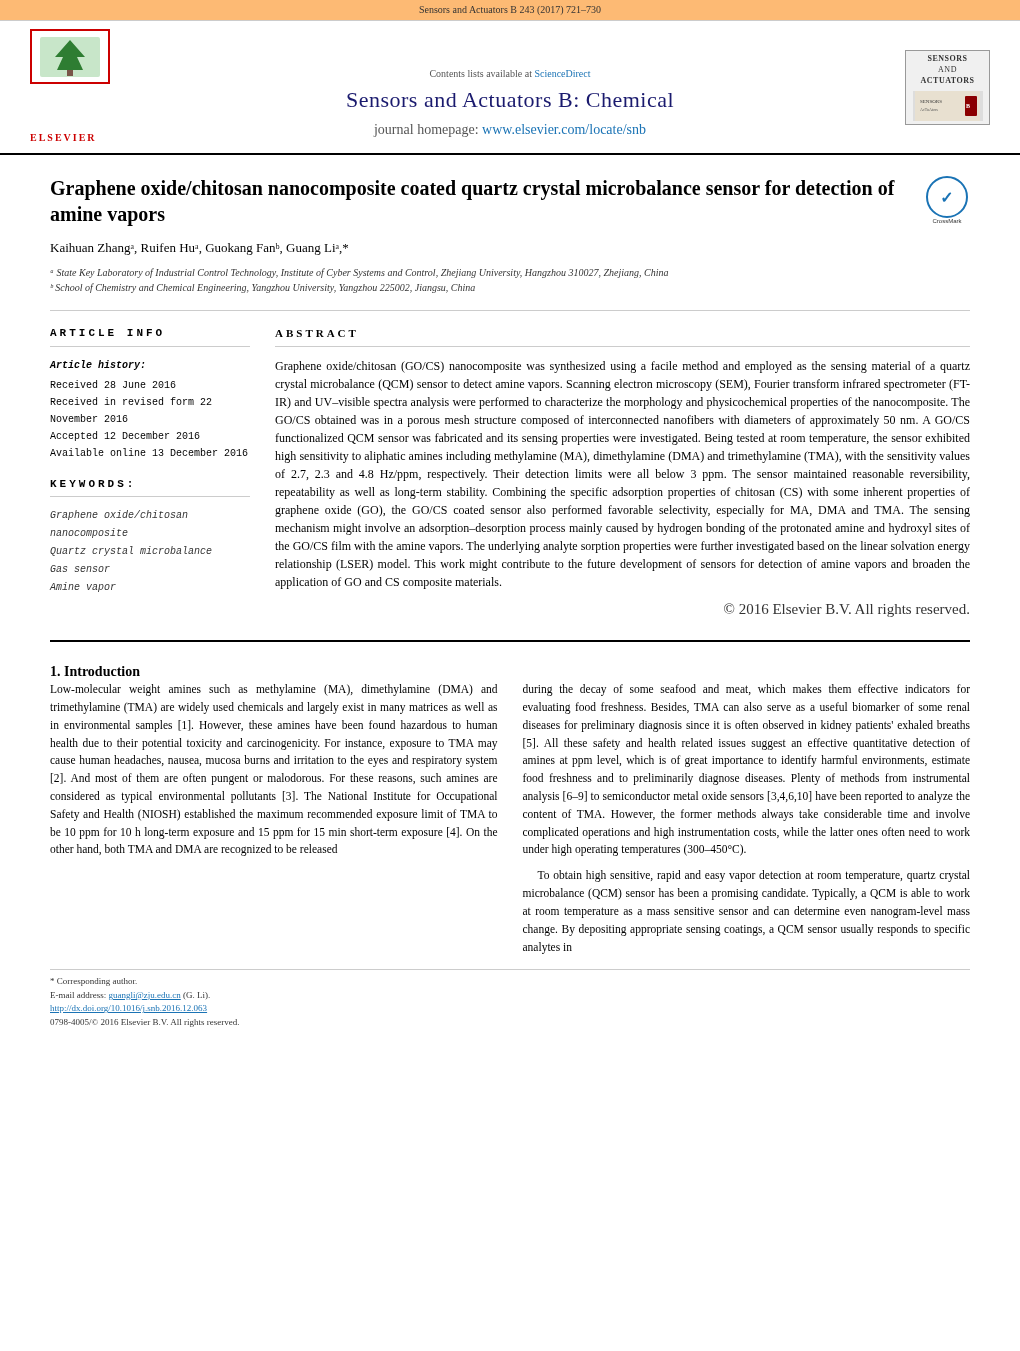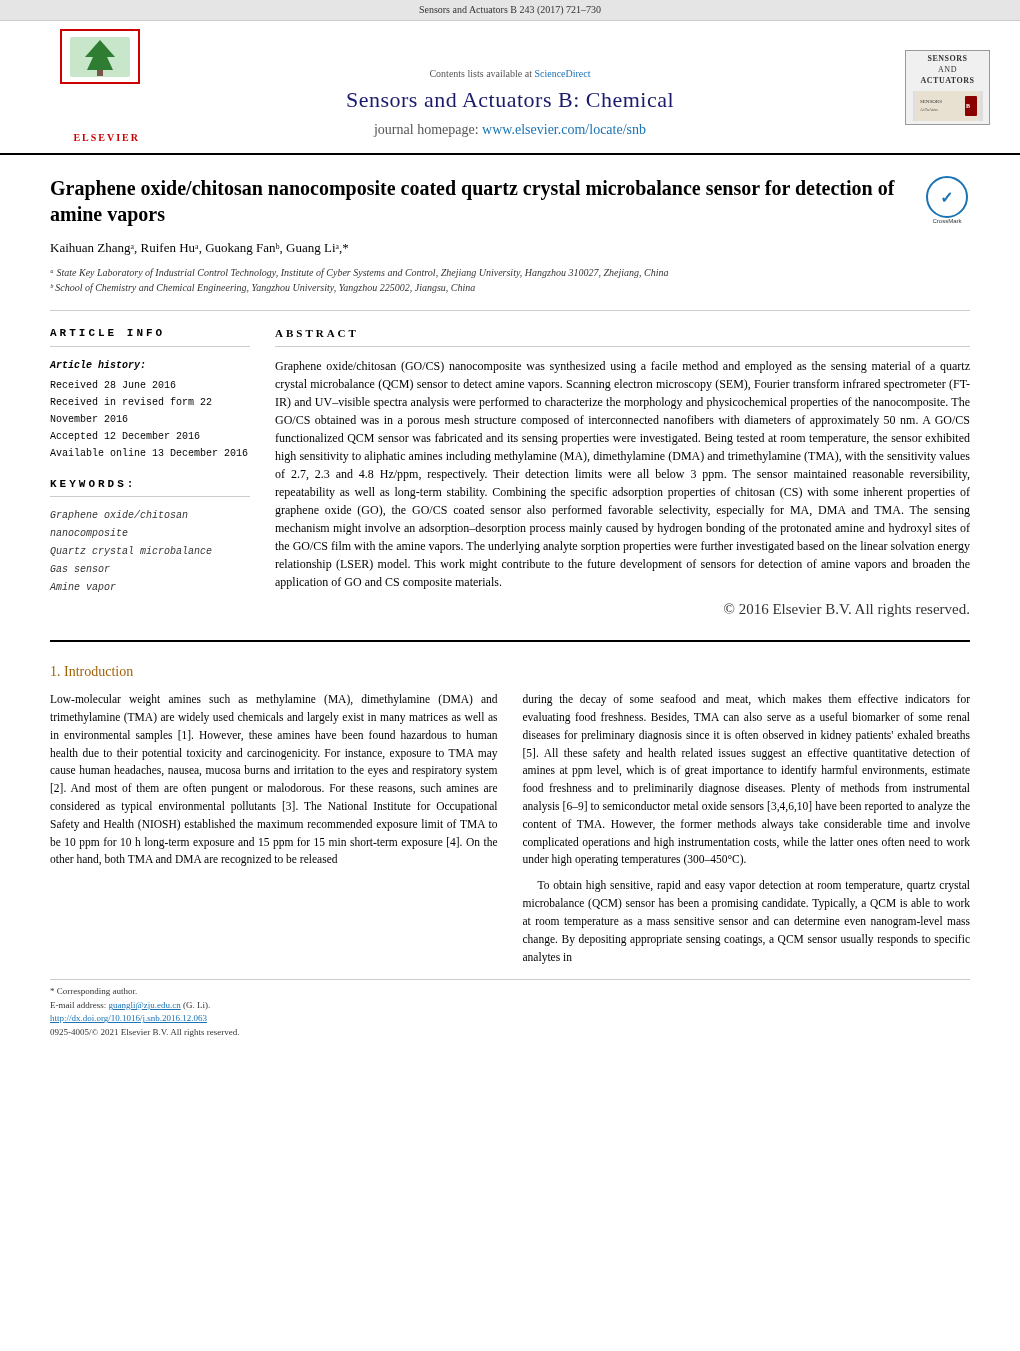--- a/index.html
+++ b/index.html
@@ -25,21 +25,21 @@
       display: flex;
       align-items: center;
       justify-content: space-between;
     }
     .header-left {
       width: 110px;
     }
     .elsevier-logo {
       display: flex;
       flex-direction: column;
-      align-items: flex-end;
+      align-items: flex-start;
       gap: 44px;
     }
     .elsevier-box {
       width: 80px;
       height: 55px;
       border: 2px solid #c00;
       display: flex;
       align-items: center;
       justify-content: center;
       overflow: hidden;
@@ -95,21 +95,21 @@
     .sensors-logo-title {
       font-weight: bold;
       font-size: 8px;
       color: #333;
       text-align: center;
       text-transform: uppercase;
       letter-spacing: 0.5px;
     }
     
     .citation-bar {
-      background: #e5e5e5;
+      background: #fdba74;
       padding: 3px 30px;
       font-size: 10px;
       color: #333;
       text-align: center;
       border-bottom: 1px solid #ccc;
     }
     
     .article-body {
       padding: 20px 50px 20px 50px;
     }
@@ -210,23 +210,22 @@
       border: none;
       border-top: 2px solid #000;
       margin: 20px 0;
     }
     
     .intro-section {
       margin-top: 15px;
     }
     .section-title {
       font-size: 14px;
-      font-weight: normal;
-      margin-bottom: 10px;
-      color: #a16207;
+      font-weight: bold;
+      color: #000000;
     }
     .body-two-col {
       display: flex;
       gap: 25px;
     }
     .body-col {
       flex: 1;
     }
     .body-text {
       font-size: 11.5px;
@@ -387,17 +386,17 @@
         <span>* Corresponding author.</span>
       </div>
       <div>
         <span>E-mail address:</span>
         <a href="#" style="color:#1a73b5;">guangli@zju.edu.cn</a>
         <span>(G. Li).</span>
       </div>
       <div>
         <a href="#" style="color:#1a73b5;">http://dx.doi.org/10.1016/j.snb.2016.12.063</a>
       </div>
-      <div>0925-4005/© 2021 Elsevier B.V. All rights reserved.</div>
+      <div>0798-4005/© 2016 Elsevier B.V. All rights reserved.</div>
     </div>
 
   </div>
 </div>
 
 </body></html>

